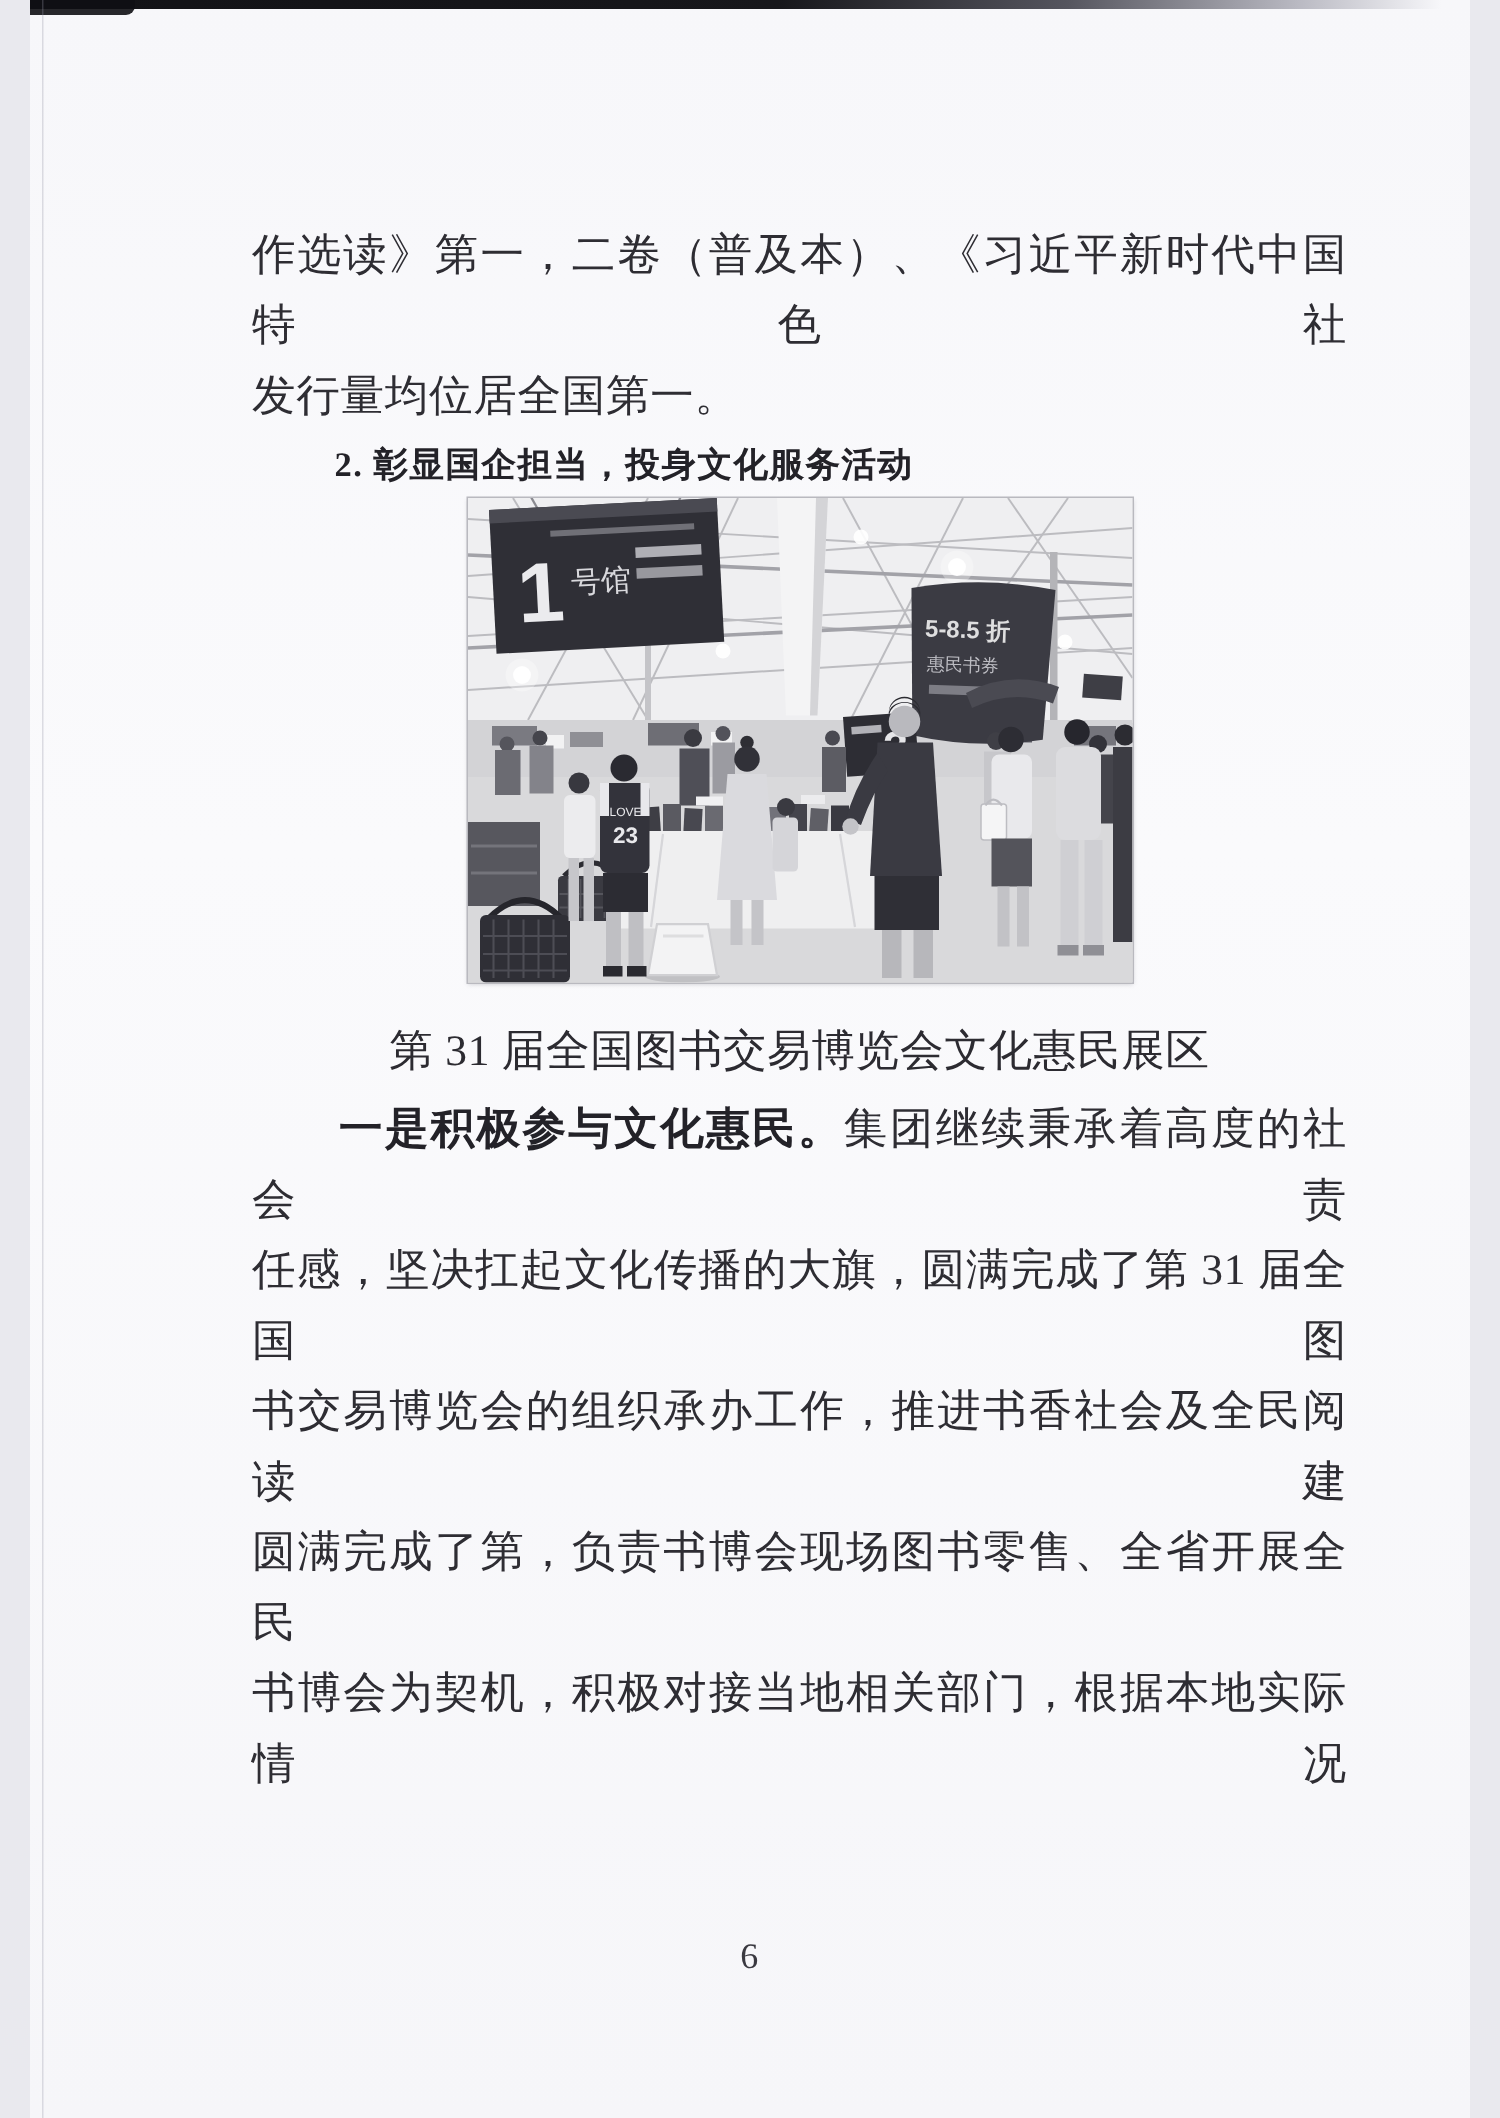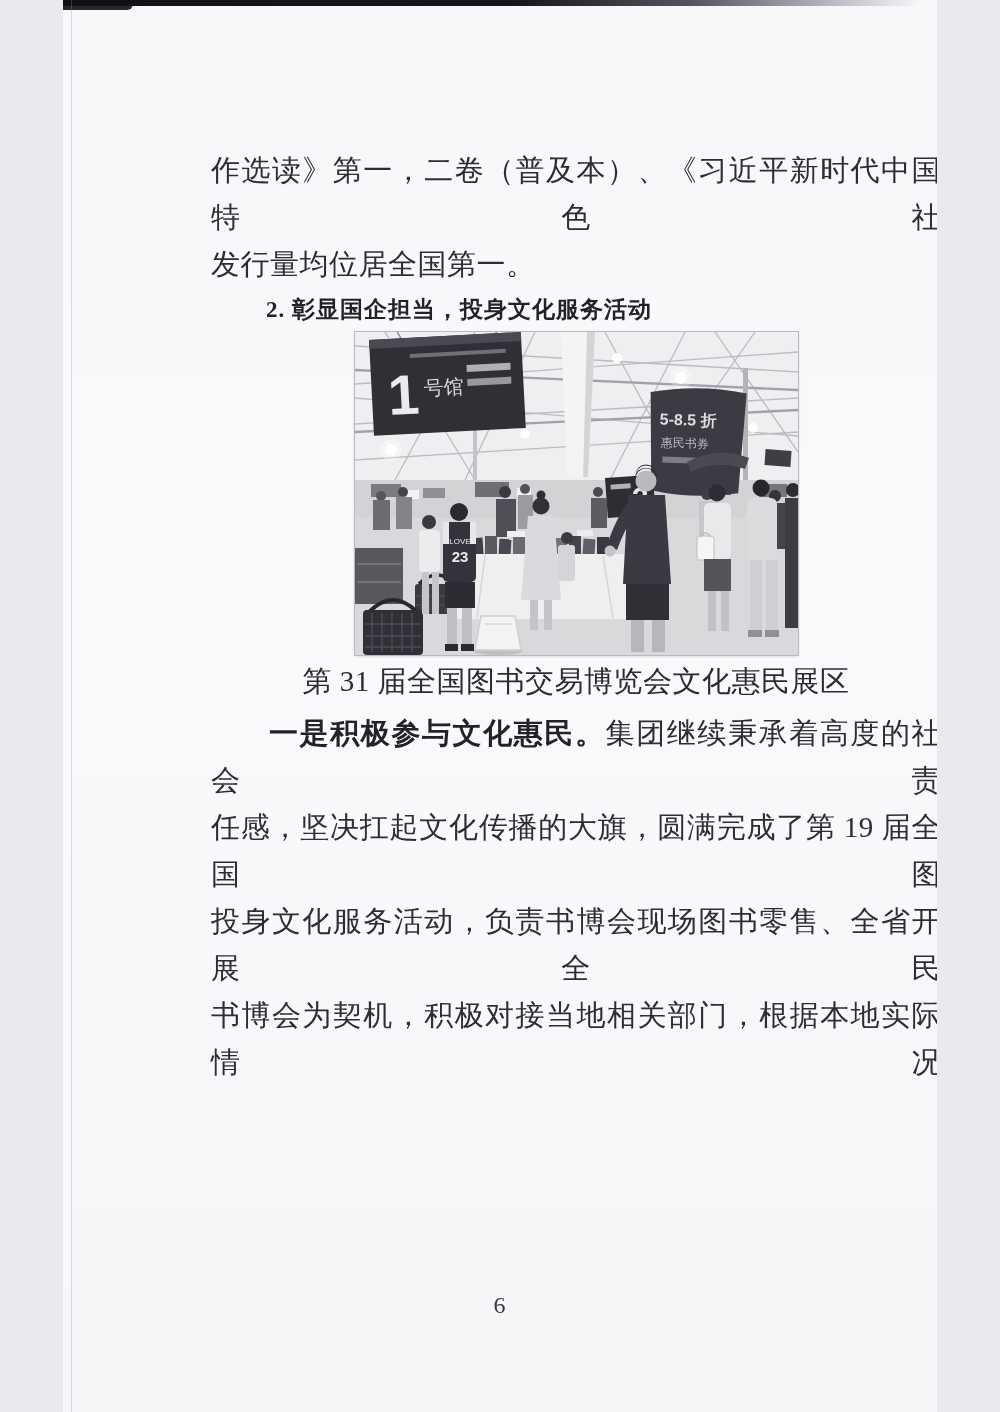--- a/index.html
+++ b/index.html
@@ -1,17 +1,17 @@
 <!DOCTYPE html>
 <html><head>
 <meta charset="utf-8">
 <style>
   html,body{margin:0;padding:0;background:#e9e9ee;}
   .page{
-    position:relative;width:874px;height:1412px;margin:0 auto;
+    position:relative;width:960px;height:1412px;margin:0 auto;
     background:linear-gradient(180deg,#f7f7fa 0%,#fafafc 40%,#f6f6f9 100%);
     color:#2e2d33;font-family:"Liberation Serif","DejaVu Serif",serif;
     overflow:hidden;
   }
   .scan-top{
     position:absolute;top:0;left:0;width:100%;height:6px;
     background:linear-gradient(90deg,#121216 0%,#17171b 52%,#55555e 72%,#b9b9c2 88%,rgba(233,233,238,0) 98%);
   }
   .scan-top-blob{position:absolute;top:0;left:0;width:70px;height:10px;background:#101014;border-radius:0 0 6px 0;opacity:.9;}
   .scan-left{position:absolute;top:0;bottom:0;left:8px;width:1px;background:rgba(150,150,165,.30);}
@@ -19,21 +19,21 @@
   .line{margin:0;font-size:29px;line-height:47px;letter-spacing:.5px;white-space:normal;}
   .just{text-align:justify;text-align-last:justify;}
   .heading{margin:0;font-size:23px;line-height:44px;font-weight:600;text-indent:55px;letter-spacing:1px;color:#232228;}
   figure{margin:0;padding:0;}
   .photo{
     width:443px;height:323px;margin:0 auto;position:relative;
     box-shadow:0 0 0 1px #b9b9bf, 0 1px 3px rgba(60,60,70,.25);
     background:#e4e4e6;
   }
   .photo svg{display:block;}
-  figcaption{font-size:29px;line-height:45px;text-align:center;margin-top:4px;color:#2c2b31;letter-spacing:.5px;}
+  figcaption{font-size:29px;line-height:45px;text-align:center;margin-top:24px;color:#2c2b31;letter-spacing:.5px;}
   .para{margin-top:6px;}
   .indent{text-indent:58px;}
   .bold-lead{font-weight:700;color:#232228;}
   .page-number{
     position:absolute;left:0;top:1292px;width:100%;text-align:center;
     font-size:24px;color:#3a3940;letter-spacing:1px;
   }
 </style>
 </head>
 <body>
@@ -276,21 +276,22 @@
             <circle cx="438" cy="158" r="7" fill="#2c2c32"></circle>
             <rect x="430" y="166" width="13" height="130" fill="#3c3c43"></rect>
           </g>
         </svg>
       </div>
       <figcaption>第 31 届全国图书交易博览会文化惠民展区</figcaption>
     </figure>
 
     <div class="para">
       <p class="line just indent"><span class="bold-lead">一是积极参与文化惠民。</span><span>集团继续秉承着高度的社会责</span></p>
-      <p class="line just">任感，坚决扛起文化传播的大旗，圆满完成了第 19 届全国图</p>
-      <p class="line just">投身文化服务活动，负责书博会现场图书零售、全省开展全民</p>
+      <p class="line just">任感，坚决扛起文化传播的大旗，圆满完成了第 31 届全国图</p>
+      <p class="line just">书交易博览会的组织承办工作，推进书香社会及全民阅读建</p>
+      <p class="line just">圆满完成了第，负责书博会现场图书零售、全省开展全民</p>
       <p class="line just">书博会为契机，积极对接当地相关部门，根据本地实际情况</p>
 
     </div>
   </main>
 
   <div class="page-number">6</div>
 </div>
 
 </body></html>

